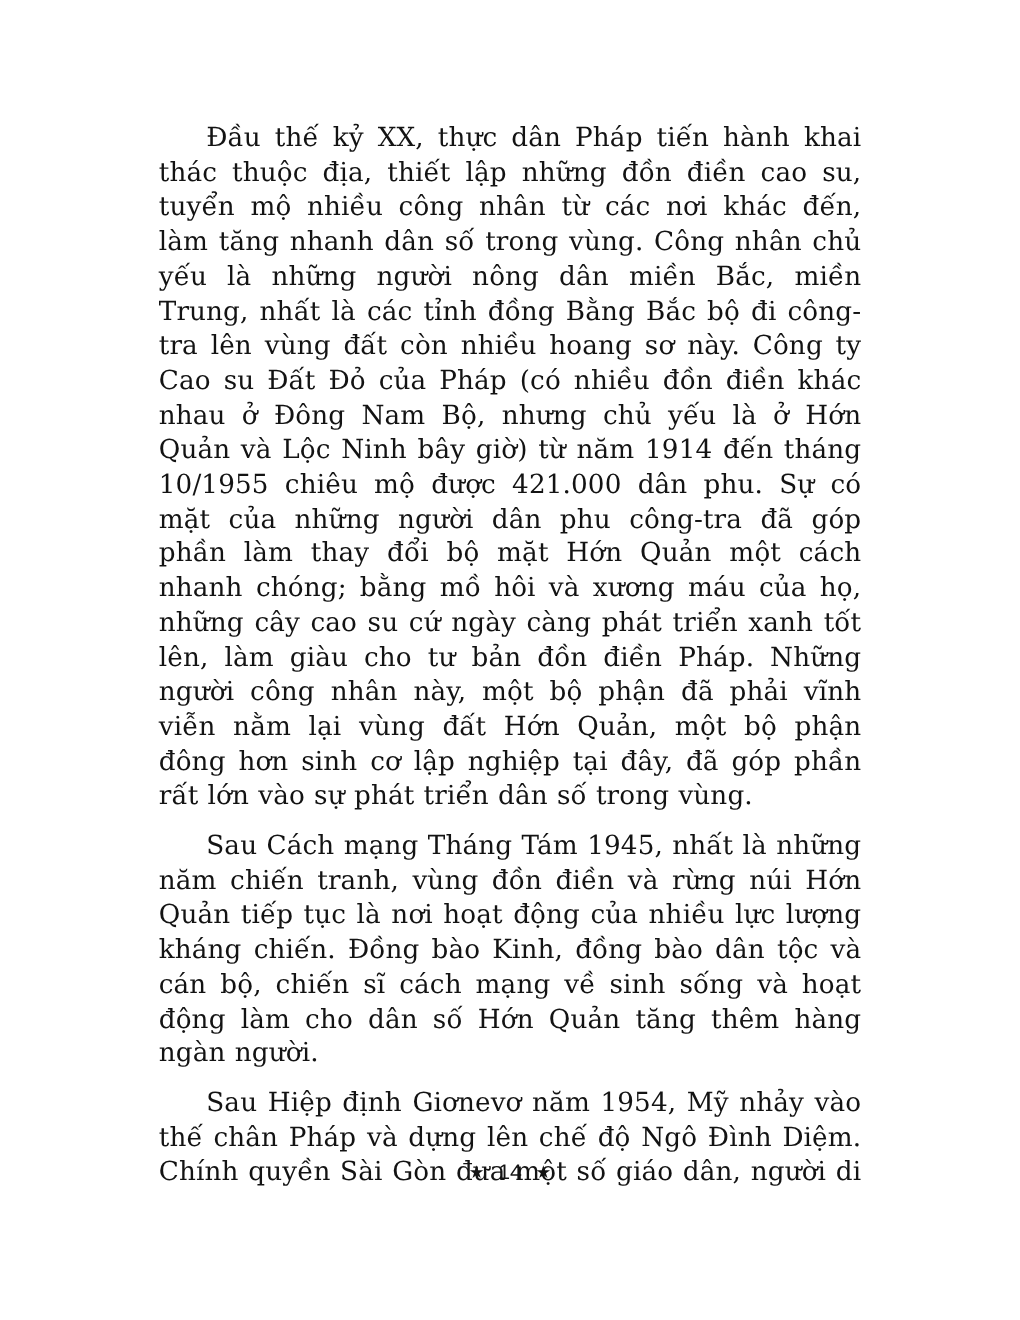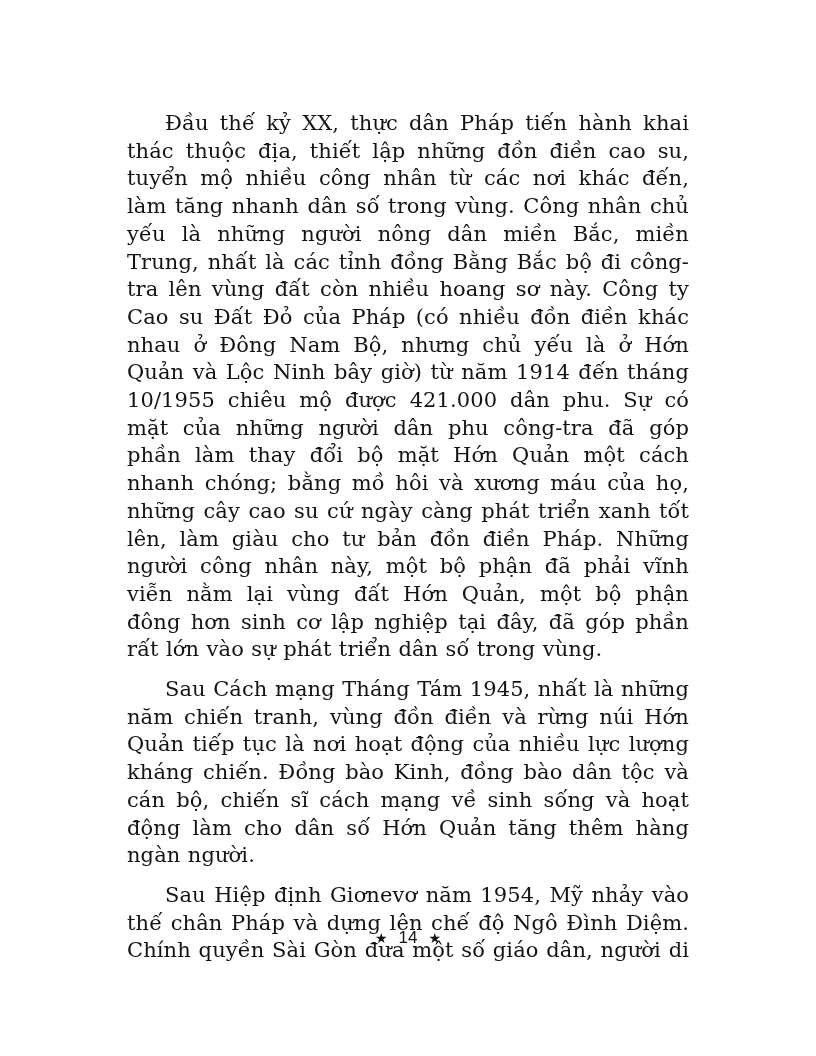--- a/index.html
+++ b/index.html
@@ -14,21 +14,21 @@
   }
   .page {
     position: relative;
     width: 816px;
     height: 1056px;
     background: #ffffff;
   }
   .text-block {
     position: absolute;
     left: 127px;
-    top: 110px;
+    top: 97px;
     width: 562px;
   }
   .para {
     font-family: "DejaVu Serif", serif;
     font-size: 21px;
     line-height: 27.7px;
     color: #131313;
     text-align: justify;
     text-indent: 38px;
     word-spacing: 0.6px;

